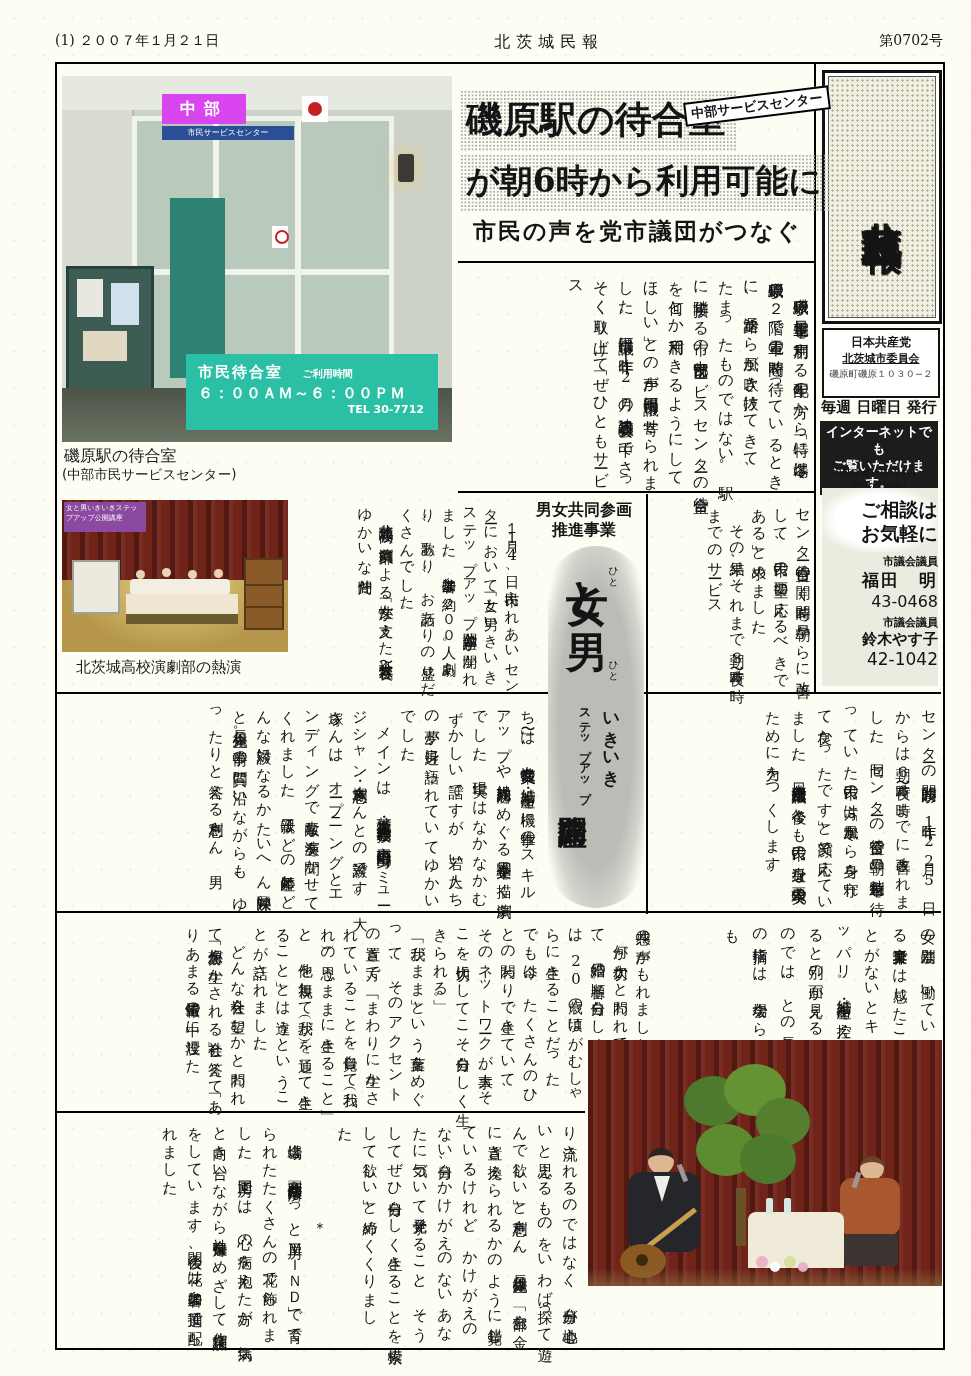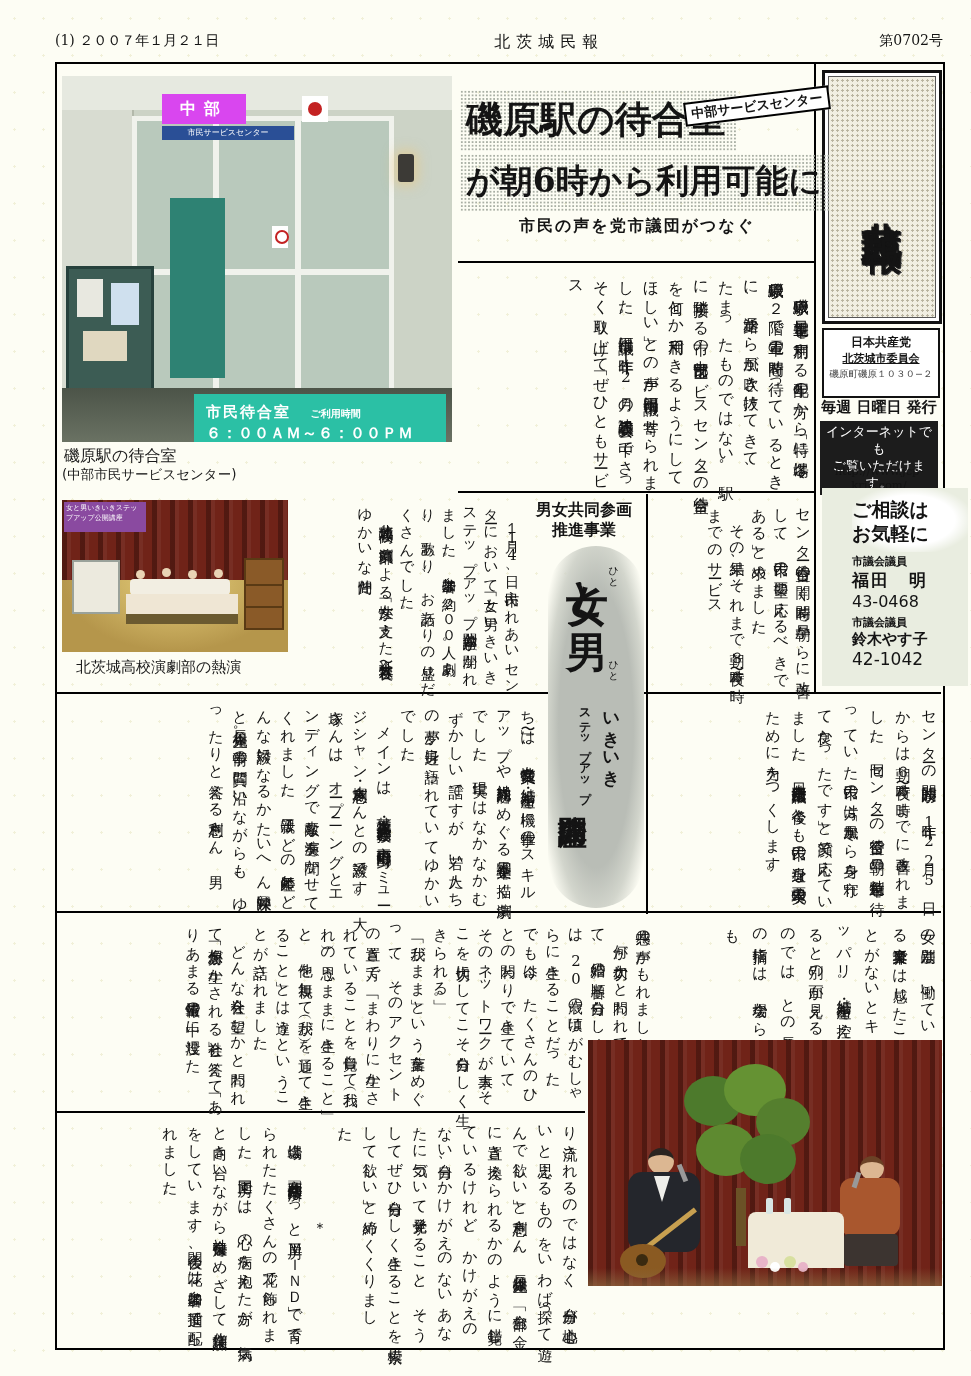--- a/index.html
+++ b/index.html
@@ -27,22 +27,22 @@
   .tone{background-image:radial-gradient(circle,#a9afa4 1.1px,transparent 1.3px);background-size:3.6px 3.6px;}
   .hl{font-weight:900;white-space:nowrap;}
   .kicker-box{border:2px solid #000;background:#fff;padding:1px 5px;font-size:13px;font-weight:bold;transform:rotate(-7deg);}
   
   .logo-box{border:3px solid #111;box-shadow:inset 0 0 0 3px #fff,inset 0 0 0 4px #555;
             background:#f1efe2;background-image:radial-gradient(circle,#b9b4a0 1px,transparent 1.2px);background-size:5px 5px;
             display:flex;align-items:center;justify-content:center;}
   .logo-text{writing-mode:vertical-rl;text-orientation:upright;font-size:40px;font-weight:900;letter-spacing:3px;
              text-shadow:1px 1px 0 #333;line-height:1;}
   .pub-box{border:2px solid #111;background:#fff;text-align:center;padding-top:4px;}
-  .net-banner{background:#1c1c1c;color:#fff;text-align:center;font-weight:normal;font-size:13px;line-height:1.3;padding:3px 0;}
-  .contact-box{background:#e9ede0;text-align:left;padding-left:30px;}
+  .net-banner{background:#1c1c1c;color:#fff;text-align:center;font-weight:bold;font-size:13px;line-height:1.3;padding:3px 0;}
+  .contact-box{background:#e9ede0;text-align:right;}
   .consult{background:radial-gradient(ellipse at center,#ffffff 55%,rgba(255,255,255,0) 78%);
            font-size:19px;font-weight:bold;line-height:1.25;padding:10px 0 6px 0;}
   
   .photo{overflow:hidden;}
   .caption{font-family:"DejaVu Sans","Liberation Sans",sans-serif;color:#1a1a1a;}
   .curtain{background:#702318;background-image:repeating-linear-gradient(90deg,rgba(0,0,0,.28) 0 5px,rgba(255,255,255,.05) 5px 9px,rgba(0,0,0,0) 9px 18px);}
   .teal-sign{background:#2bc0a5;color:#fff;font-family:"DejaVu Sans","Liberation Sans",sans-serif;font-weight:bold;}
   .blob{background:radial-gradient(ellipse at center,#b9bdb6 55%,#d2d5cc 72%,rgba(210,213,204,0) 88%);border-radius:50px;}
   .vt{writing-mode:vertical-rl;text-orientation:upright;line-height:1;white-space:nowrap;}
 </style>
@@ -120,36 +120,36 @@
     </div>
 
     <div class="abs" style="left:336px;top:78px;width:16px;height:28px;background:#3c3a36;border-radius:3px;box-shadow:0 0 12px 4px rgba(240,200,120,.5);"></div>
 
     <div class="abs" style="left:210px;top:150px;width:16px;height:22px;background:#fff;">
       <div class="abs" style="left:3px;top:4px;width:10px;height:10px;border:2px solid #c32222;border-radius:50%;"></div>
     </div>
 
     <div class="abs" style="left:0;top:312px;width:390px;height:54px;background:linear-gradient(#4c5448,#6a7263);"></div>
 
-    <div class="abs teal-sign" style="left:132px;top:278px;width:252px;height:76px;padding:8px 8px 0 12px;box-sizing:border-box;margin-top:40px;">
+    <div class="abs teal-sign" style="left:124px;top:278px;width:252px;height:76px;padding:8px 8px 0 12px;box-sizing:border-box;">
       <div>
         <span style="font-size:15px;letter-spacing:2px;">市民待合室</span>
         <span style="font-size:10px;margin-left:14px;">ご利用時間</span>
       </div>
       <div style="font-size:15px;letter-spacing:1px;margin-top:2px;">６：００ＡＭ～６：００ＰＭ</div>
       <div style="font-size:11px;text-align:right;padding-right:6px;">TEL 30-7712</div>
     </div>
   </div>
   <div class="abs caption" style="left:64px;top:446px;font-size:16px;">磯原駅の待合室</div>
   <div class="abs caption" style="left:62px;top:466px;font-size:13.5px;">(中部市民サービスセンター)</div>
 
   <div class="abs hl tone" style="left:460px;top:90px;font-size:37px;padding:5px 10px 7px 6px;">磯原駅の待合室</div>
   <div class="abs kicker-box" style="left:684px;top:94px;">中部サービスセンター</div>
   <div class="abs hl tone" style="left:460px;top:154px;font-size:33px;padding:5px 8px 7px 6px;">が朝6時から利用可能に</div>
-  <div class="abs" style="left:460px;top:216px;width:354px;text-align:center;font-size:16px;font-weight:bold;letter-spacing:2px;">市民の声を党市議団がつなぐ</div>
+  <div class="abs" style="left:460px;top:216px;width:354px;text-align:center;font-size:23px;font-weight:bold;letter-spacing:2px;">市民の声を党市議団がつなぐ</div>
 
   <div class="abs v bA" style="left:461px;top:270px;width:352px;height:218px;">
     <p>　磯原駅の早朝電車を利用する年配の方から「特に冬場は、磯原駅の２階で電車の時間を待っているときに、通路から風が吹き抜けてきて、たまったものではない。駅に隣接する市の中部市民サービスセンターの待合室を何とか利用できるようにしてほしい」との声が福田明市議に寄せられました。福田市議は昨年12月の建設委員会の中でさっそく取り上げて「ぜひともサービス</p>
   </div>
 
   <div class="abs v bB" style="left:654px;top:498px;width:160px;height:190px;">
     <p>センター待合室の開く時間を早朝からに改善して、市民の要望に応えるべきである」と求めました。</p>
     <p>　その結果、それまで朝８時〜夜６時までのサービス</p>
   </div>
 

